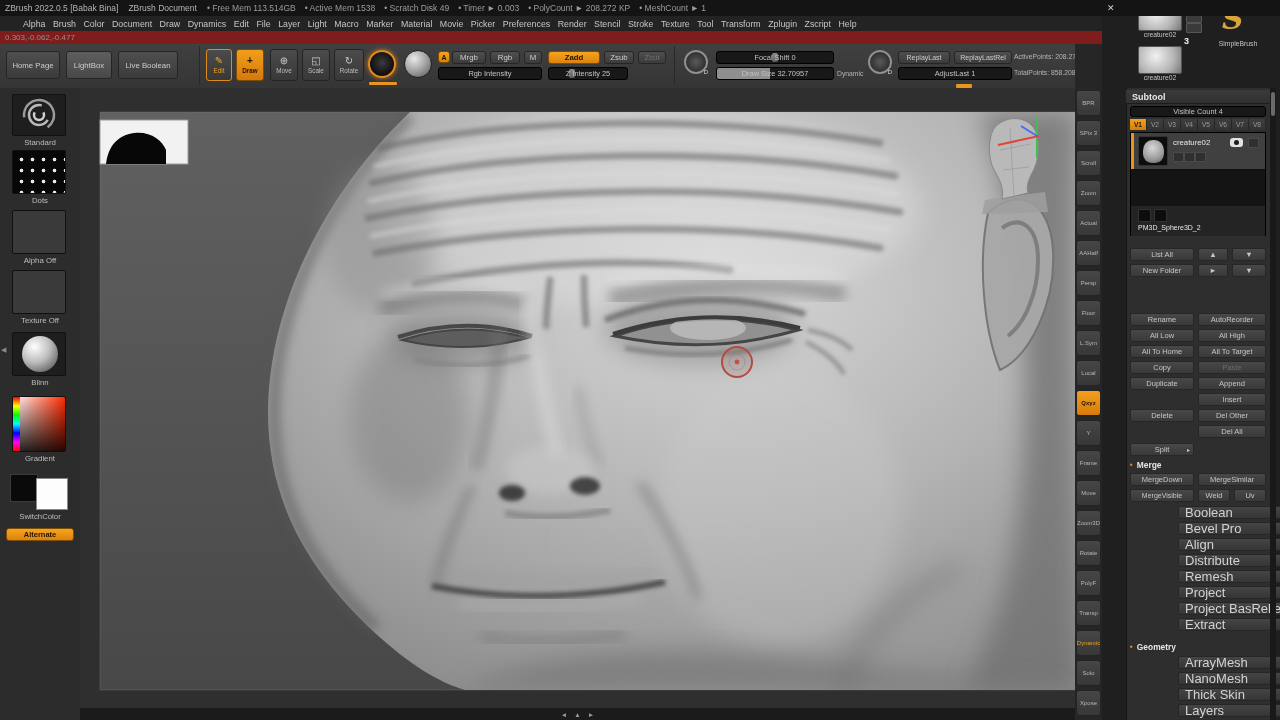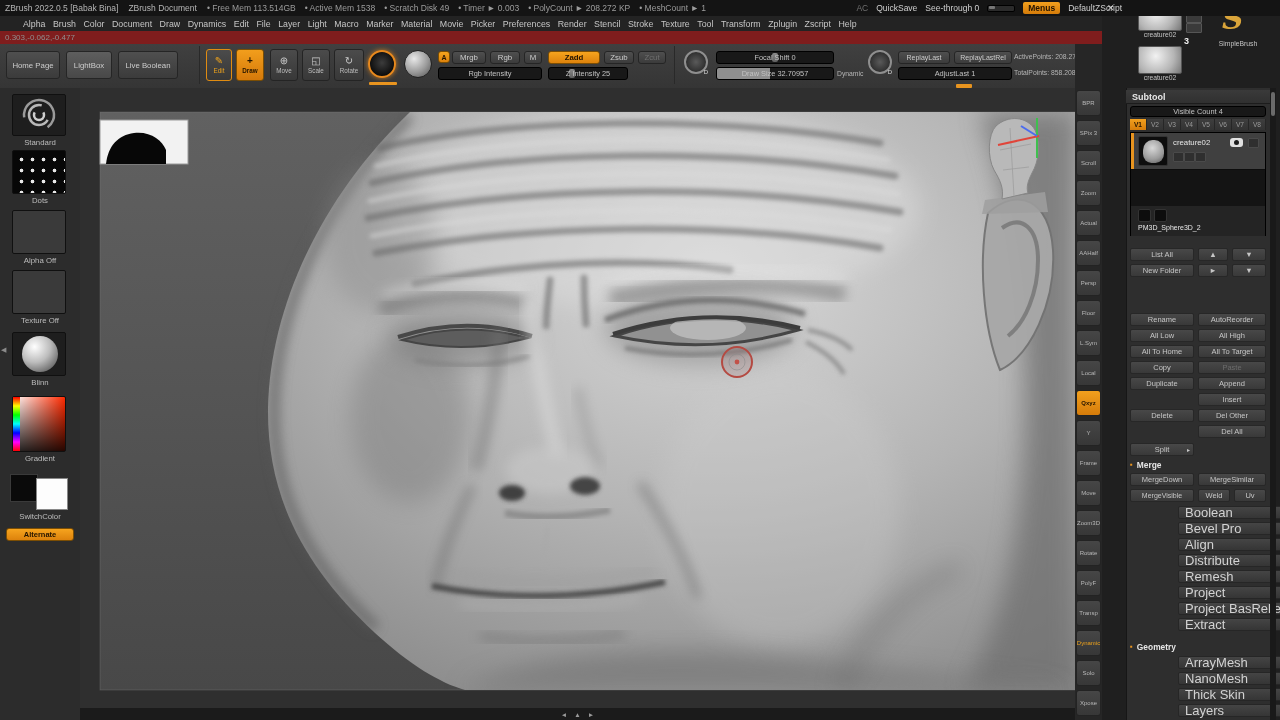--- a/index.html
+++ b/index.html
@@ -125,30 +125,20 @@
 </head>
 <body>
 
 <div class="app">
 
   <div class="titlebar">
     <span class="seg">ZBrush 2022.0.5 [Babak Bina]</span>
     <span class="seg">ZBrush Document</span>
     <span class="tb-stats">
       <span>• Free Mem 113.514GB</span><span>• Active Mem 1538</span><span>• Scratch Disk 49</span><span>• Timer ► 0.003</span><span>• PolyCount ► 208.272 KP</span><span>• MeshCount ► 1</span>
-    </span>
-    <span class="tb-right">
-      <span class="tb-ac">AC</span>
-      <span class="tb-btn">QuickSave</span>
-      <span class="tb-btn">See-through 0</span>
-      <span class="mini-track">
-          <i></i>
-        </span>
-      <span class="tb-menus">Menus</span>
-      <span class="tb-btn">DefaultZScript</span>
     </span>
   </div>
   <span class="close-x">✕</span>
 
   <div class="menubar">
     <span>Alpha</span>
     <span>Brush</span>
     <span>Color</span>
     <span>Document</span>
     <span>Draw</span>

